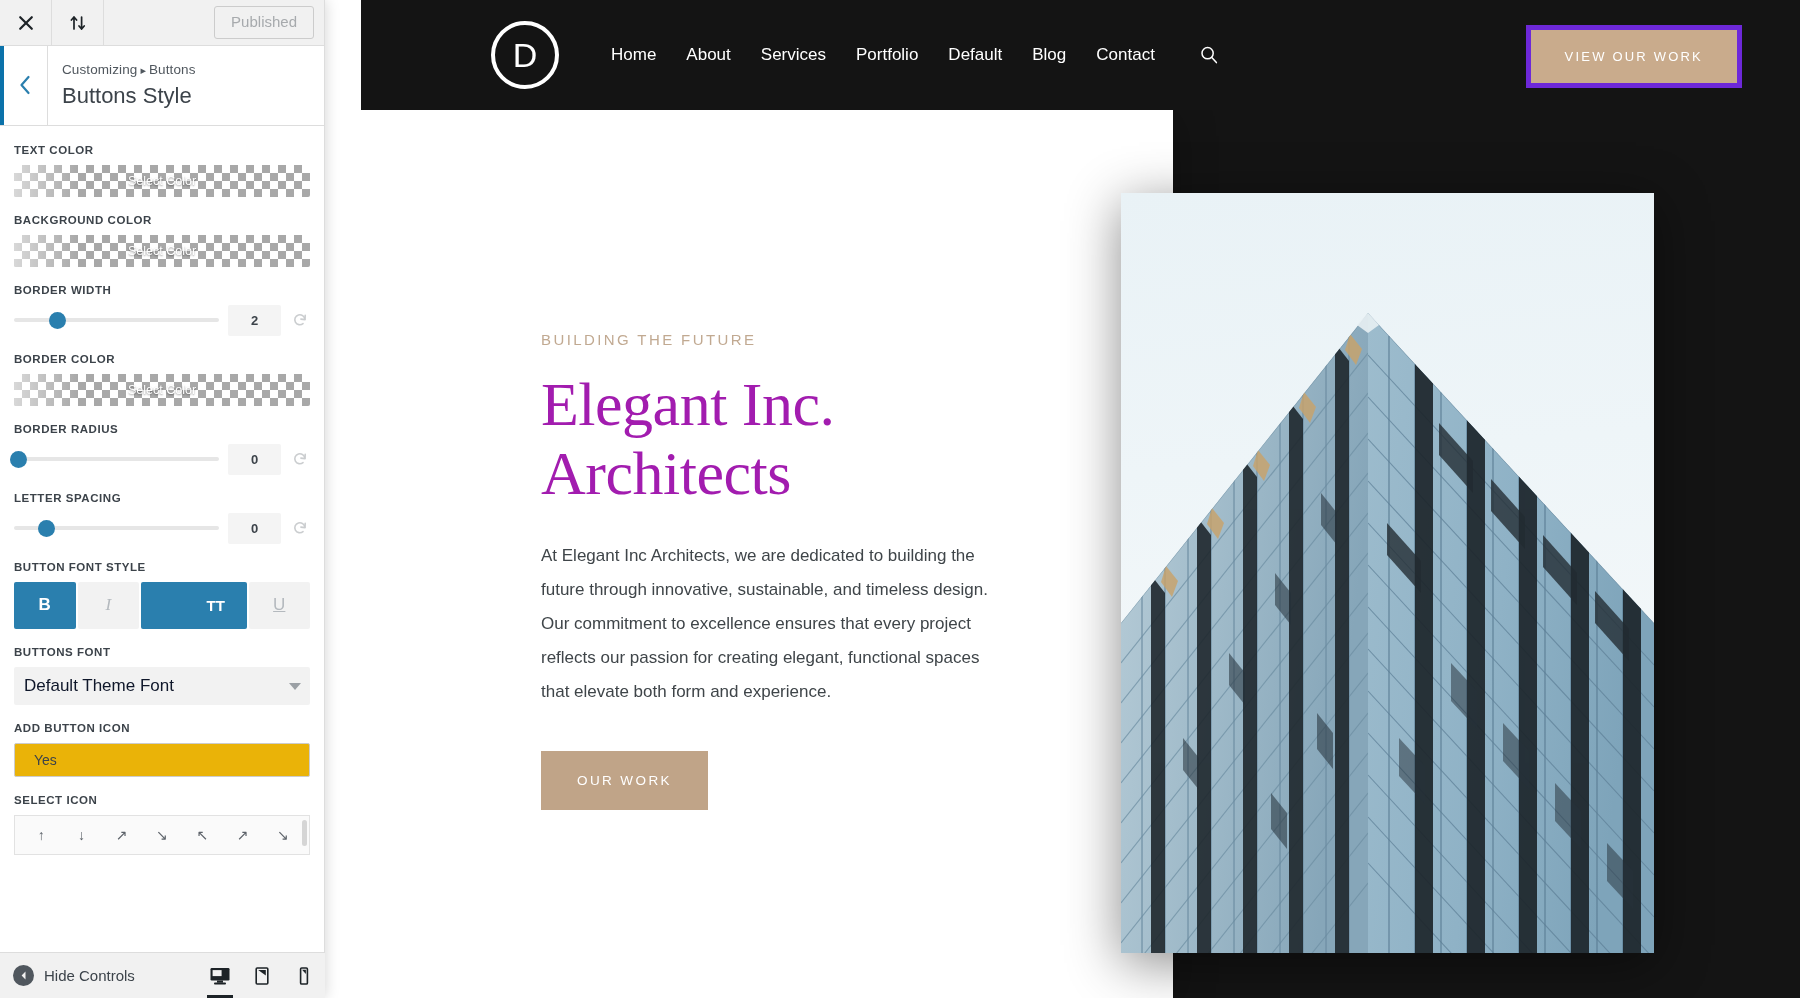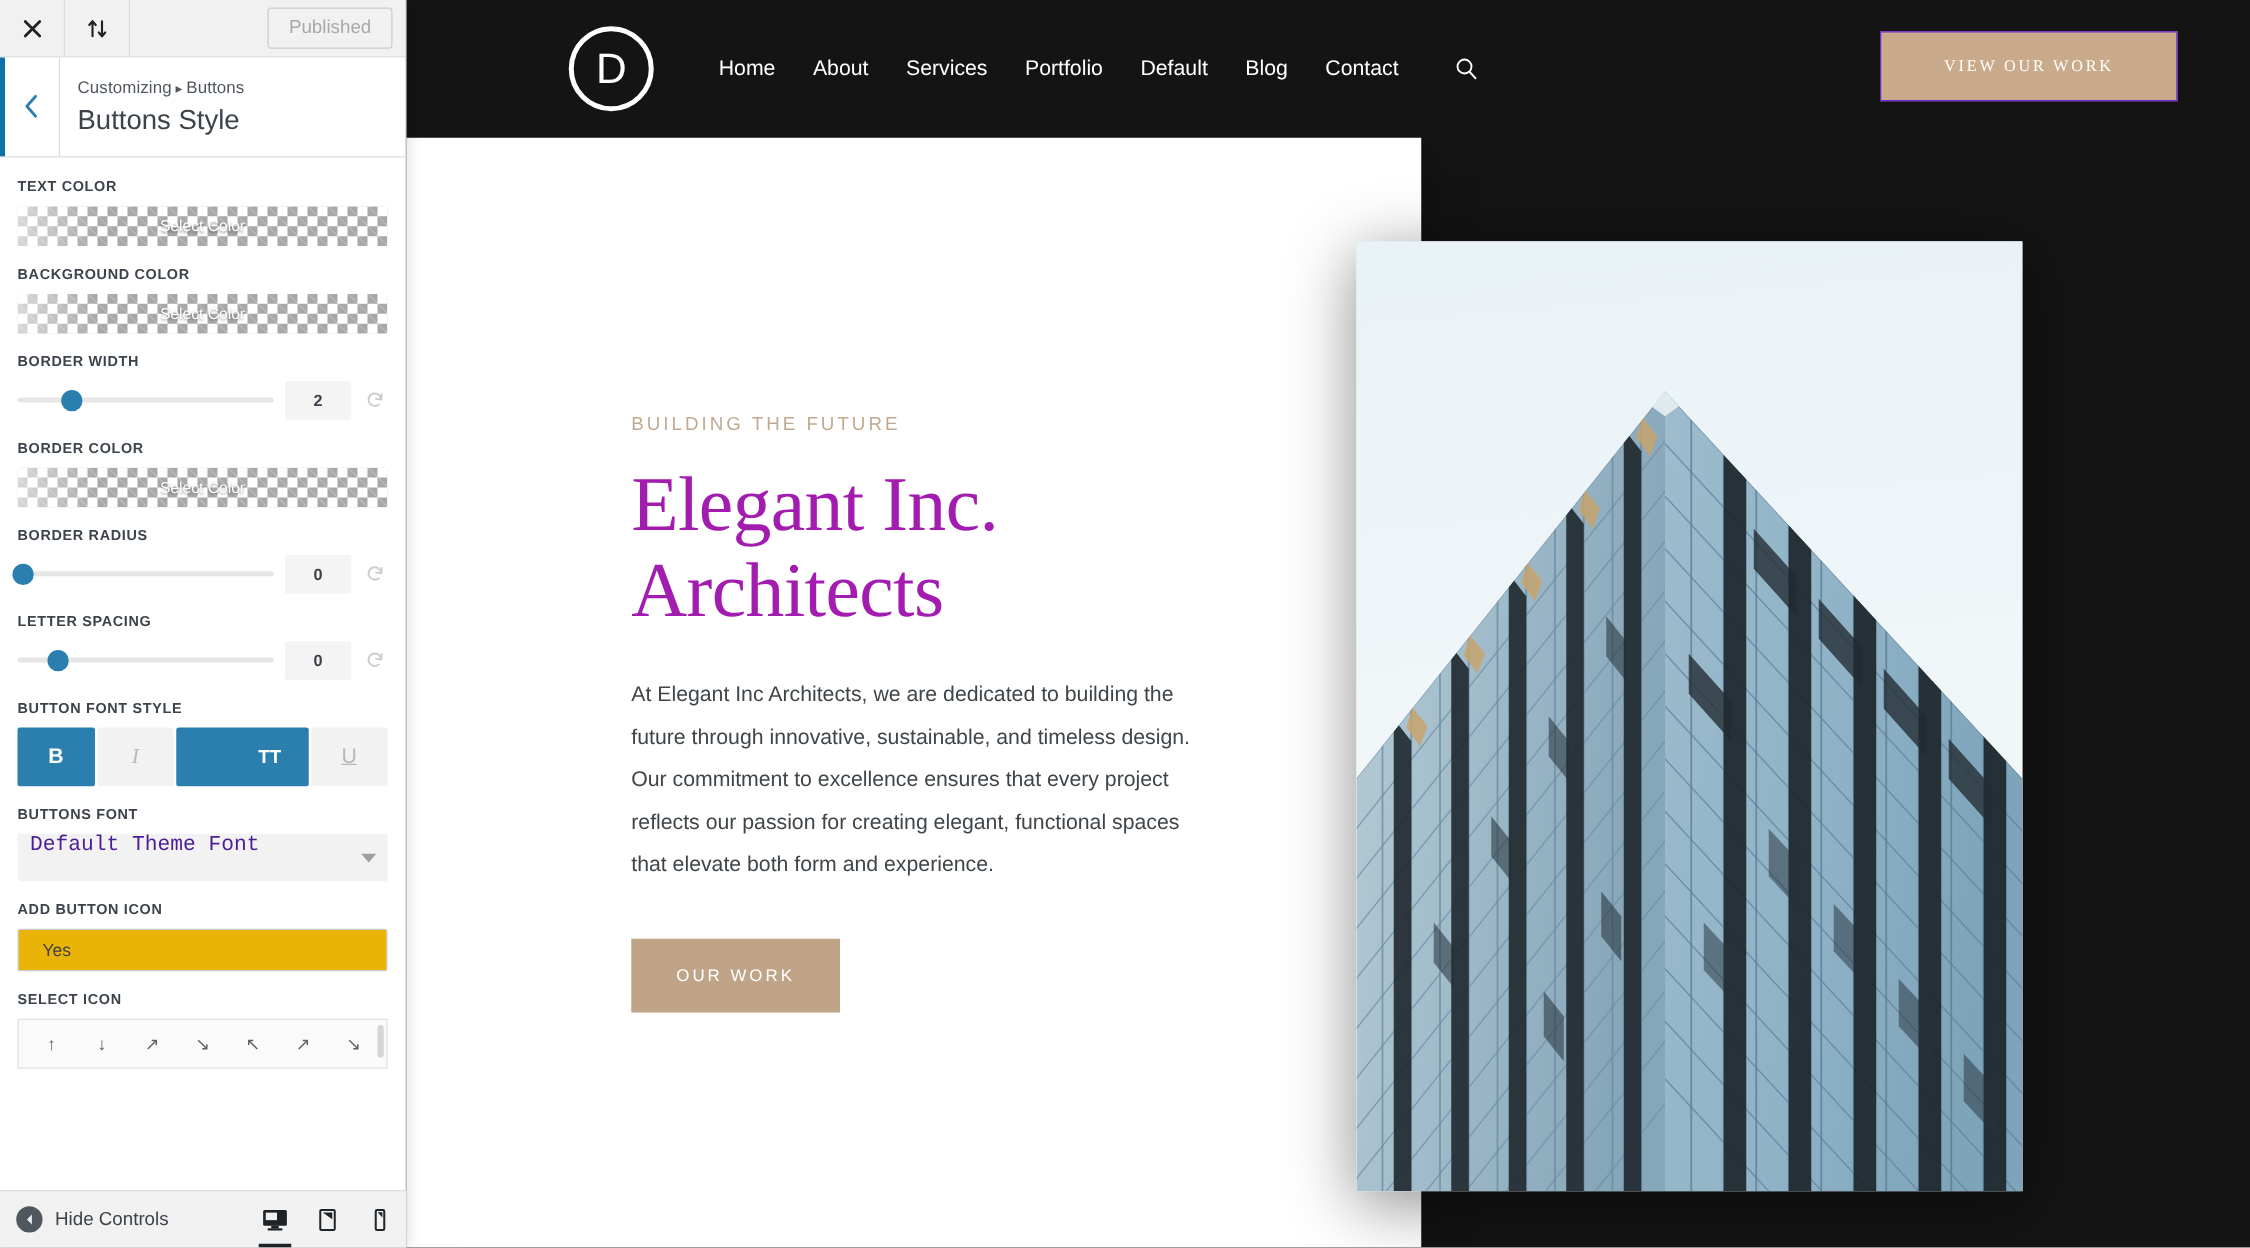--- a/index.html
+++ b/index.html
@@ -2,21 +2,21 @@
 <html><head>
 <meta charset="utf-8">
 <style>
   * { box-sizing: border-box; margin: 0; padding: 0; }
   html, body {
     width: 1800px; height: 998px;
     overflow: hidden;
     font-family: "Liberation Sans", sans-serif;
     background: #fff;
   }
-  .app { position: relative; width: 1800px; height: 998px; display: flex; }
+  .app { position: relative; width: 1800px; height: 998px; display: flex; gap: 36px; }
 
   
   .customizer {
     position: relative;
     width: 325px; height: 998px;
     background: #fff;
     border-right: 1px solid #ddd;
     display: flex; flex-direction: column;
     z-index: 40;
     box-shadow: 0 0 14px rgba(0,0,0,0.18);
@@ -152,25 +152,24 @@
   .fs-btn.i { font-style: italic; font-family: "Liberation Serif", serif; }
   .fs-btn.tt { font-weight: 700; font-size: 15px; padding-left: 44px; }
   .fs-btn.u { text-decoration: underline; }
 
   
   .cz-select {
     position: relative;
     height: 38px;
     background: #f2f2f2;
     border-radius: 2px;
-    display: flex; 
+    display: flex; align-items: center;
     padding: 0 30px 0 10px;
-    font-size: 17px; color: #4c1d95;
+    font-size: 17px; color: #0f172a;
     cursor: pointer;
-    font-family: Liberation Mono, monospace;
   }
   .cz-select .chev {
     position: absolute; right: 9px; top: 50%;
     margin-top: -3px;
     width: 0; height: 0;
     border-left: 6px solid transparent;
     border-right: 6px solid transparent;
     border-top: 7px solid #9ba0a5;
   }
   .cz-textinput {
@@ -259,26 +258,25 @@
   }
   .site-nav a {
     color: #fff; font-size: 17px; text-decoration: none;
     font-family: "Liberation Sans", sans-serif;
   }
   .search-icon-wrap { margin-left: 14px; display: flex; align-items: center; cursor: pointer; }
   .header-cta {
     position: absolute; right: 58px; top: 25px;
     background: #c9ab8c;
     color: #fff;
-    padding: 19px 50px;
+    padding: 19px 34px;
     font-size: 13px; letter-spacing: 2.2px;
     text-transform: uppercase;
     cursor: pointer;
-    border: 1px solid #6d28d9;
-    font-family: Liberation Serif, serif;
+    border: 5px solid #6d28d9;
   }
 
   .content-card {
     position: absolute;
     left: 0; top: 110px;
     width: 812px; height: 888px;
     background: #fff;
     box-shadow: 0 6px 40px rgba(0,0,0,0.28);
     z-index: 3;
   }

